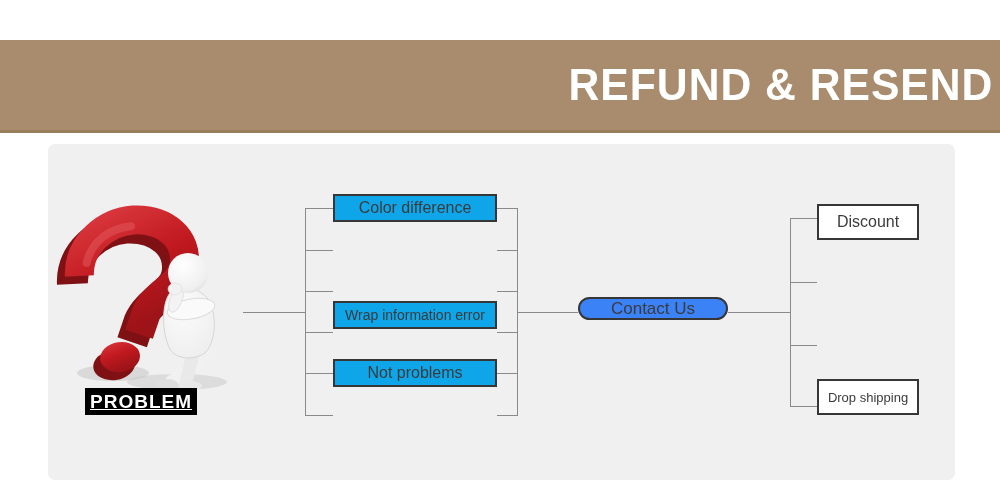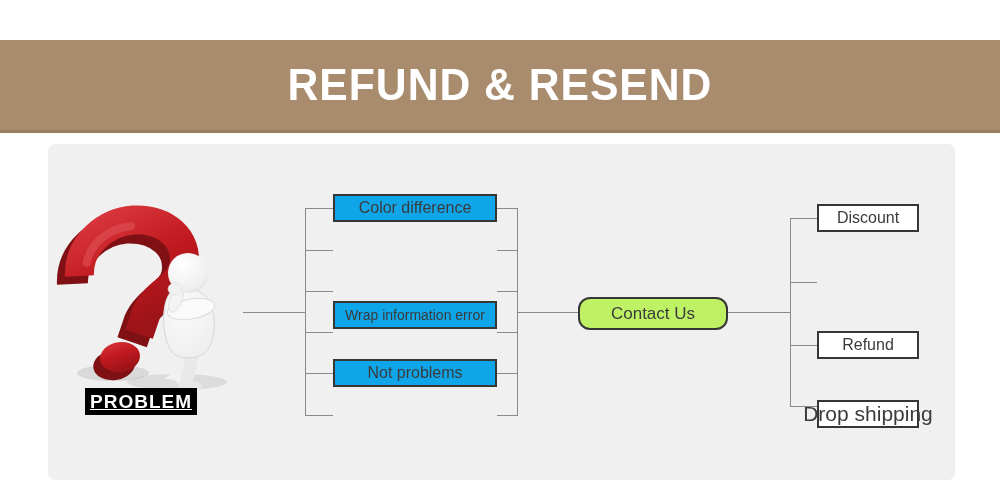--- a/index.html
+++ b/index.html
@@ -4,44 +4,44 @@
 <style>
   html,body{margin:0;padding:0;background:#ffffff;}
   .canvas{
     position:relative;width:1000px;height:483px;background:#ffffff;
     font-family:"Liberation Sans",sans-serif;overflow:hidden;
   }
   
   .banner{
     position:absolute;left:0;top:40px;width:1000px;height:90px;
     background:#a98c6d;border-bottom:3px solid #9a7e60;
-    display:flex;align-items:center;justify-content:center;
+    display:flex;align-items:center;justify-content:flex-end;
   }
   .banner-title{
     color:#ffffff;font-size:44px;font-weight:bold;letter-spacing:1px;
     transform:scaleX(0.97);white-space:nowrap;
   }
   
   .panel{
     position:absolute;left:48px;top:144px;width:907px;height:336px;
     background:#f0f0f0;border-radius:7px;
   }
   
   .node{
     position:absolute;box-sizing:border-box;
     border:2px solid #363636;background:#0ea5e9;
     display:flex;align-items:center;justify-content:center;
     color:#3b3b3b;font-size:16px;white-space:nowrap;z-index:3;
   }
   .problem-node{left:333px;width:164px;height:28px;}
   .p1{top:194px}.p2{top:236px}.p3{top:277px}
   .p4{top:301px;font-size:14px}.p5{top:359px}.p6{top:401px}
-  .contact-node{left:578px;top:297px;width:150px;height:33px;font-size:17px;background:#bef264;border-radius:12px;}
-  .solution-node{left:817px;width:102px;height:28px;background:#ffffff;}
-  .s1{top:204px}.s2{top:268px}.s3{top:331px}.s4{top:400px;font-size:21px}
+  .contact-node{left:578px;top:297px;width:150px;height:23px;font-size:17px;background:#3b82f6;border-radius:12px;}
+  .solution-node{left:817px;width:102px;height:36px;background:#ffffff;}
+  .s1{top:204px}.s2{top:268px}.s3{top:331px}.s4{top:379px;font-size:13px}
   
   .line{position:absolute;background:#8a8a8a;z-index:2;}
   .lh{height:1px}.lv{width:1px}
   .figure-line{left:243px;top:312px;width:62px}
   .left-rail{left:305px;top:208px;height:208px}
   .stub-l{left:305px;width:28px}
   .stub-r{left:497px;width:20px}
   .y1{top:208px}.y2{top:250px}.y3{top:291px}.y4{top:332px}.y5{top:373px}.y6{top:415px}
   .mid-rail{left:517px;top:208px;height:208px}
   .center-line{left:517px;top:312px;width:61px}
@@ -149,20 +149,17 @@
     <span>Not problems</span>
   </div>
 
   <div class="node contact-node">
     <span>Contact Us</span>
   </div>
 
   <div class="node solution-node s1">
     <span>Discount</span>
   </div>
-  <div class="node solution-node s3">
-    <span>Refund</span>
-  </div>
   <div class="node solution-node s4">
     <span>Drop shipping</span>
   </div>
 
 </div>
 
 </body></html>

